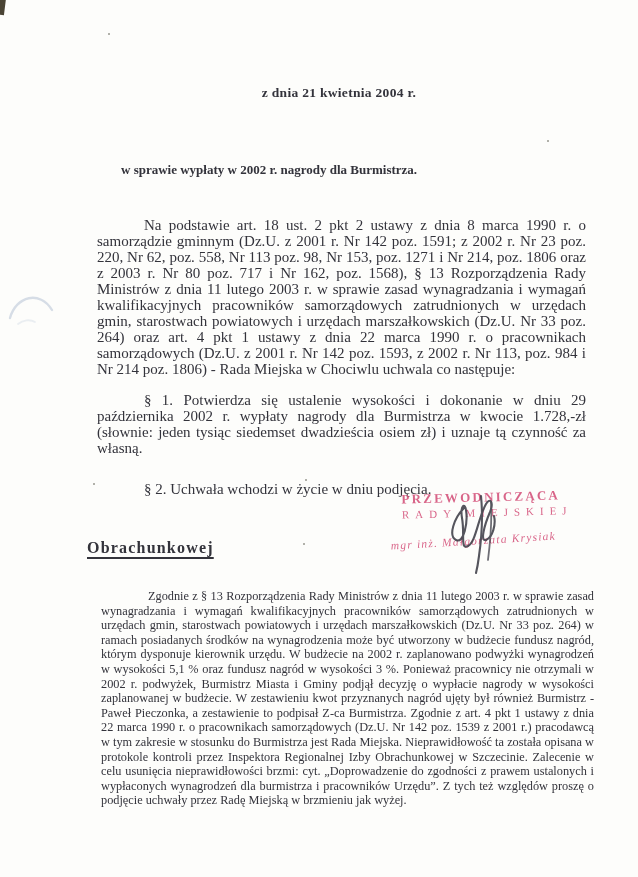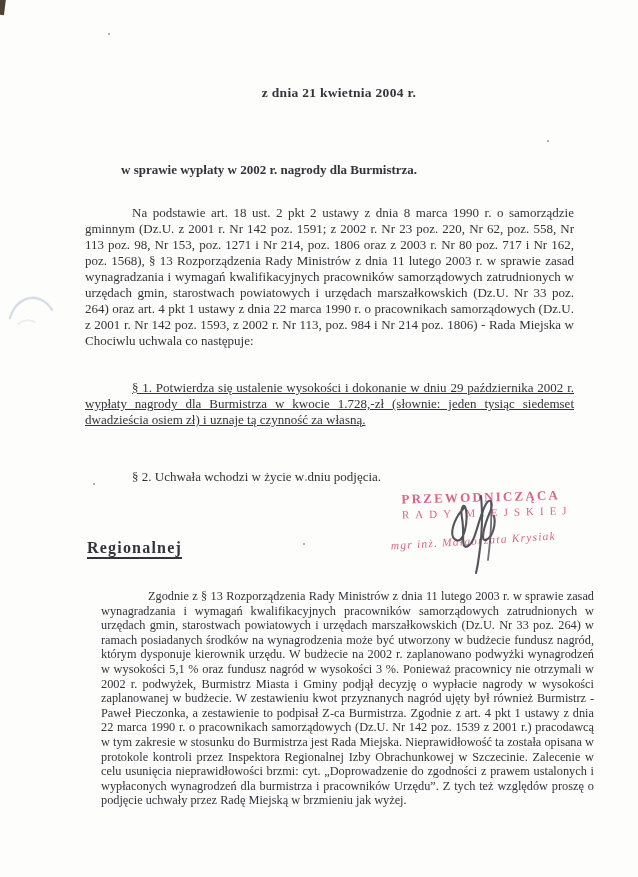--- a/index.html
+++ b/index.html
@@ -19,26 +19,26 @@
     text-align:center;font-weight:bold;
     font-size:13.5px;line-height:16px;
     letter-spacing:.3px;
   }
   .subject{
     position:absolute;top:162px;left:85px;width:489px;
     font-weight:bold;font-size:13px;margin-left:36px;
   }
   .body-par{
     position:absolute;left:85px;width:489px;
-    font-size:13px;line-height:16px;
+    font-size:15px;line-height:16px;
     text-align:justify;text-indent:47px;
-    margin:0;
+    margin:12px;
   }
   .preamble{top:205px;}
-  .section-1{top:380px;text-decoration:underline;}
+  .section-1{top:380px;}
   .section-2{top:469px;text-align:left;}
 
   .stamp{
     position:absolute;left:402px;top:489px;width:200px;
     color:var(--color-stamp,#d4517a);
     transform:rotate(-1.5deg);
     opacity:.88;
   }
   .stamp-l1{
     font-weight:bold;font-size:13px;letter-spacing:2.2px;
@@ -123,17 +123,17 @@
     <div class="stamp-l2">RADY MIEJSKIEJ</div>
     <div class="stamp-l3">mgr inż. Małgorzata Krysiak</div>
   </div>
 
   <svg class="signature" width="92" height="82" viewBox="0 0 92 82">
     <path d="M28,16 C18,26 12,44 20,48 C28,52 32,30 30,18 C29,10 24,14 26,26 C29,42 24,58 32,54 C40,50 42,26 50,12 C54,5 58,10 54,20 C48,34 44,50 50,48 C57,45 60,32 58,24" stroke="#3e3e48" stroke-width="2.1" fill="none" stroke-linecap="round"></path>
     <path d="M45,4 C47,24 45,50 43,64 C42,72 41,77 40,81" stroke="#3e3e48" stroke-width="2.1" fill="none" stroke-linecap="round"></path>
     <path d="M55,10 C56,28 54,52 52,68" stroke="#3e3e48" stroke-width="1.8" fill="none" stroke-linecap="round" opacity="0.85"></path>
   </svg>
 
-  <h2 class="uzasadnienie">Regionalnej</h2>
+  <h2 class="uzasadnienie">Obrachunkowej</h2>
 
   <p class="justification">Zgodnie z § 13 Rozporządzenia Rady Ministrów z dnia 11 lutego 2003 r. w sprawie zasad wynagradzania i wymagań kwalifikacyjnych pracowników samorządowych zatrudnionych w urzędach gmin, starostwach powiatowych i urzędach marszałkowskich (Dz.U. Nr 33 poz. 264) w ramach posiadanych środków na wynagrodzenia może być utworzony w budżecie fundusz nagród, którym dysponuje kierownik urzędu. W budżecie na 2002 r. zaplanowano podwyżki wynagrodzeń w wysokości 5,1 % oraz fundusz nagród w wysokości 3 %. Ponieważ pracownicy nie otrzymali w 2002 r. podwyżek, Burmistrz Miasta i Gminy podjął decyzję o wypłacie nagrody w wysokości zaplanowanej w budżecie. W zestawieniu kwot przyznanych nagród ujęty był również Burmistrz - Paweł Pieczonka, a zestawienie to podpisał Z-ca Burmistrza. Zgodnie z art. 4 pkt 1 ustawy z dnia 22 marca 1990 r. o pracownikach samorządowych (Dz.U. Nr 142 poz. 1539 z 2001 r.) pracodawcą w tym zakresie w stosunku do Burmistrza jest Rada Miejska. Nieprawidłowość ta została opisana w protokole kontroli przez Inspektora Regionalnej Izby Obrachunkowej w Szczecinie. Zalecenie w celu usunięcia nieprawidłowości brzmi: cyt. „Doprowadzenie do zgodności z prawem ustalonych i wypłaconych wynagrodzeń dla burmistrza i pracowników Urzędu”. Z tych też względów proszę o podjęcie uchwały przez Radę Miejską w brzmieniu jak wyżej.</p>
 
 </div>
 
 </body></html>

